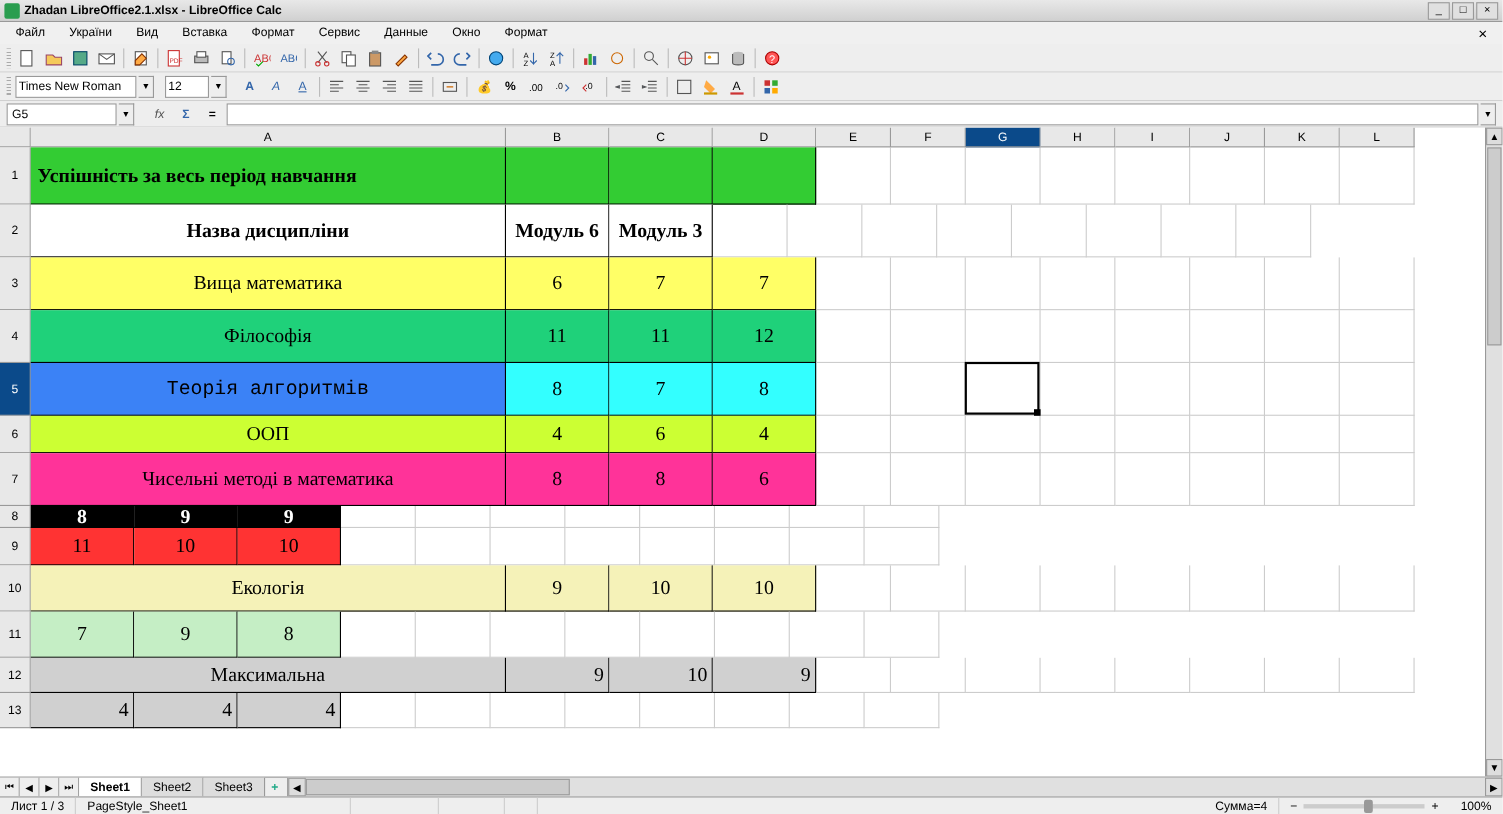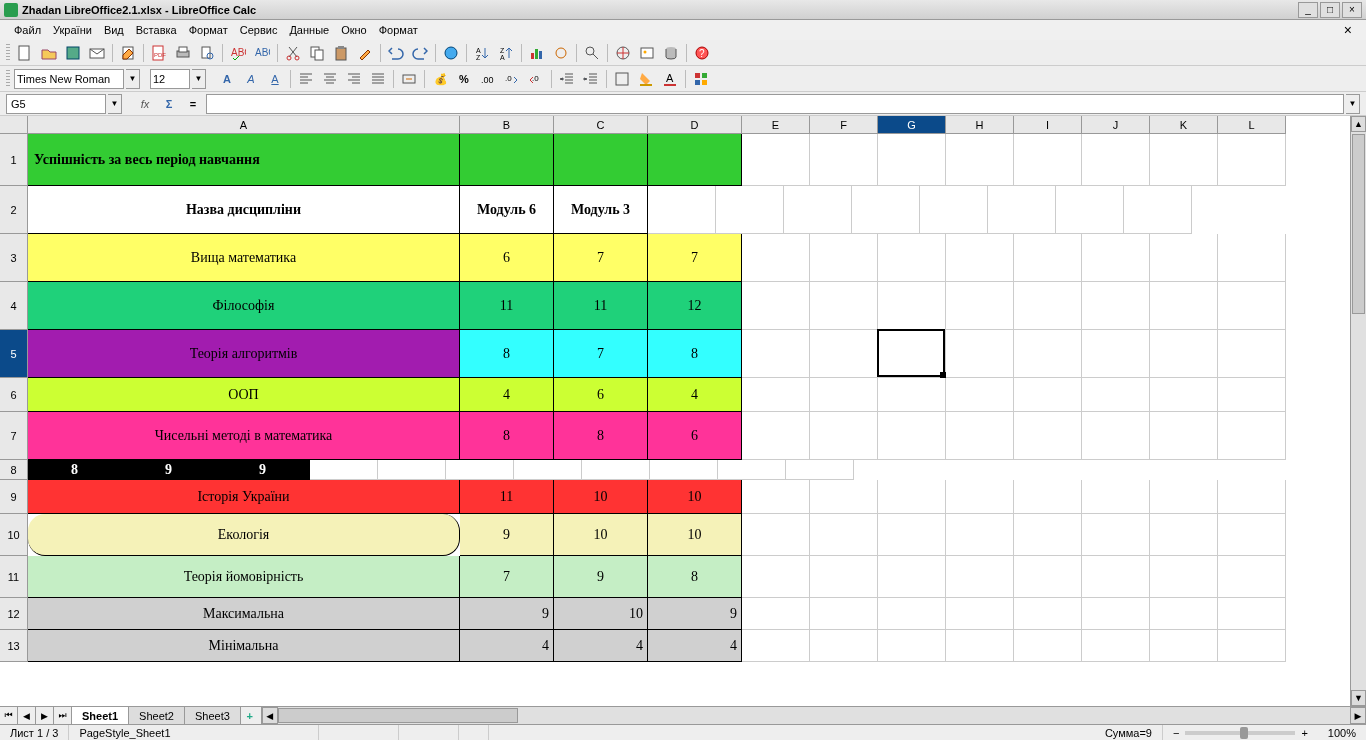--- a/index.html
+++ b/index.html
@@ -6,21 +6,21 @@
 body { font-family: Tahoma, Arial, sans-serif; font-size: 11px; background: #f0f0f0; width: 1366px; height: 740px; overflow: hidden; position: relative; }
 
 
 .titlebar { background: linear-gradient(#e8e8e8, #d0d0d0); height: 20px; display: flex; align-items: center; padding: 0 4px; border-bottom: 1px solid #999; }
 .titlebar .icon { width: 14px; height: 14px; background: #2a9d4f; margin-right: 4px; border-radius: 2px; }
 .titlebar .title { font-weight: bold; flex: 1; }
 .titlebar .winbtns { display: flex; gap: 2px; }
 .titlebar .winbtn { width: 20px; height: 16px; background: #e0e0e0; border: 1px solid #999; display: flex; align-items: center; justify-content: center; font-size: 10px; }
 
 
-.menubar { background: #f0f0f0; height: 20px; display: flex; align-items: center; padding: 0 8px; gap: 0; }
+.menubar { background: #f0f0f0; height: 20px; display: flex; align-items: center; padding: 0 8px; gap: 10px; }
 .menubar span { padding: 2px 6px; cursor: default; }
 .menubar .close { margin-left: auto; font-size: 14px; padding: 0 6px; }
 
 
 .toolbar { background: #eee; height: 26px; display: flex; align-items: center; padding: 2px 6px; gap: 2px; border-bottom: 1px solid #ccc; }
 .toolbar .grip { width: 4px; height: 18px; background: repeating-linear-gradient(to bottom, #aaa 0 1px, transparent 1px 3px); margin-right: 2px; }
 .tbtn { width: 22px; height: 22px; display: flex; align-items: center; justify-content: center; border: 1px solid transparent; }
 .sep { width: 1px; height: 18px; background: #bbb; margin: 0 2px; }
 .fontname { width: 110px; height: 20px; border: 1px solid #999; background: #fff; font-size: 11px; padding: 0 2px; }
 .fontsize { width: 40px; height: 20px; border: 1px solid #999; background: #fff; font-size: 11px; padding: 0 2px; }
@@ -38,21 +38,21 @@
 .colheaders { display: flex; height: 18px; }
 .colheader { background: #e8e8e8; border-right: 1px solid #999; border-bottom: 1px solid #999; display: flex; align-items: center; justify-content: center; font-size: 11px; }
 .colheader.active { background: #0b4a8a; color: #fff; }
 .rowheaders { width: 28px; }
 .rowheader { background: #e8e8e8; border-right: 1px solid #999; border-bottom: 1px solid #999; display: flex; align-items: center; justify-content: center; font-size: 11px; }
 .rowheader.active { background: #0b4a8a; color: #fff; }
 .grid { position: relative; }
 .gridrow { display: flex; }
 .cell { border-right: 1px solid #ccc; border-bottom: 1px solid #ccc; display: flex; align-items: center; overflow: hidden; }
 
-.datacell { font-family: 'Times New Roman', serif; font-size: 14px; border-right: 1px solid #000; border-bottom: 1px solid #000; }
+.datacell { font-family: 'Times New Roman', serif; font-size: 18px; border-right: 1px solid #000; border-bottom: 1px solid #000; }
 
 
 .cursor { position: absolute; border: 2px solid #000; pointer-events: none; }
 .cursor::after { content: ''; position: absolute; right: -3px; bottom: -3px; width: 6px; height: 6px; background: #000; }
 
 
 .bottombar { position: absolute; bottom: 16px; left: 0; right: 0; height: 18px; background: #eee; display: flex; align-items: stretch; border-top: 1px solid #999; }
 .tabnav { display: flex; }
 .tabnav div { width: 18px; display: flex; align-items: center; justify-content: center; border-right: 1px solid #999; font-size: 9px; background: #eee; }
 .sheettab { padding: 0 10px; border-right: 1px solid #999; display: flex; align-items: center; background: #ddd; font-size: 11px; }
@@ -483,21 +483,21 @@
             <div class="cell" style="width: 68px; height: 48px;"></div>
             <div class="cell" style="width: 68px; height: 48px;"></div>
             <div class="cell" style="width: 68px; height: 48px;"></div>
             <div class="cell" style="width: 68px; height: 48px;"></div>
             <div class="cell" style="width: 68px; height: 48px;"></div>
             <div class="cell" style="width: 68px; height: 48px;"></div>
             <div class="cell" style="width: 68px; height: 48px;"></div>
             <div class="cell" style="width: 68px; height: 48px;"></div>
           </div>
           <div class="gridrow">
-            <div class="cell datacell" style="width: 432px; height: 48px; background: #a21caf; justify-content: center;">Теорія алгоритмів</div>
+            <div class="cell datacell" style="width: 432px; height: 48px; background: #3b82f6; justify-content: center; font-family: Liberation Mono, monospace;">Теорія алгоритмів</div>
             <div class="cell datacell" style="width: 94px; height: 48px; background: rgb(51, 255, 255); justify-content: center;">8</div>
             <div class="cell datacell" style="width: 94px; height: 48px; background: rgb(51, 255, 255); justify-content: center;">7</div>
             <div class="cell datacell" style="width: 94px; height: 48px; background: rgb(51, 255, 255); justify-content: center;">8</div>
             <div class="cell" style="width: 68px; height: 48px;"></div>
             <div class="cell" style="width: 68px; height: 48px;"></div>
             <div class="cell" style="width: 68px; height: 48px;"></div>
             <div class="cell" style="width: 68px; height: 48px;"></div>
             <div class="cell" style="width: 68px; height: 48px;"></div>
             <div class="cell" style="width: 68px; height: 48px;"></div>
             <div class="cell" style="width: 68px; height: 48px;"></div>
@@ -538,49 +538,47 @@
             <div class="cell" style="width: 68px; height: 20px;"></div>
             <div class="cell" style="width: 68px; height: 20px;"></div>
             <div class="cell" style="width: 68px; height: 20px;"></div>
             <div class="cell" style="width: 68px; height: 20px;"></div>
             <div class="cell" style="width: 68px; height: 20px;"></div>
             <div class="cell" style="width: 68px; height: 20px;"></div>
             <div class="cell" style="width: 68px; height: 20px;"></div>
             <div class="cell" style="width: 68px; height: 20px;"></div>
           </div>
           <div class="gridrow">
-            <div class="cell datacell" style="width: 432px; height: 34px; background: rgb(255, 51, 51); justify-content: center;">Історія України</div>
             <div class="cell datacell" style="width: 94px; height: 34px; background: rgb(255, 51, 51); justify-content: center;">11</div>
             <div class="cell datacell" style="width: 94px; height: 34px; background: rgb(255, 51, 51); justify-content: center;">10</div>
             <div class="cell datacell" style="width: 94px; height: 34px; background: rgb(255, 51, 51); justify-content: center;">10</div>
             <div class="cell" style="width: 68px; height: 34px;"></div>
             <div class="cell" style="width: 68px; height: 34px;"></div>
             <div class="cell" style="width: 68px; height: 34px;"></div>
             <div class="cell" style="width: 68px; height: 34px;"></div>
             <div class="cell" style="width: 68px; height: 34px;"></div>
             <div class="cell" style="width: 68px; height: 34px;"></div>
             <div class="cell" style="width: 68px; height: 34px;"></div>
             <div class="cell" style="width: 68px; height: 34px;"></div>
           </div>
           <div class="gridrow">
-            <div class="cell datacell" style="width: 432px; height: 42px; background: rgb(245, 242, 184); justify-content: center; border-radius: 17px;">Екологія</div>
+            <div class="cell datacell" style="width: 432px; height: 42px; background: rgb(245, 242, 184); justify-content: center;">Екологія</div>
             <div class="cell datacell" style="width: 94px; height: 42px; background: rgb(245, 242, 184); justify-content: center;">9</div>
             <div class="cell datacell" style="width: 94px; height: 42px; background: rgb(245, 242, 184); justify-content: center;">10</div>
             <div class="cell datacell" style="width: 94px; height: 42px; background: rgb(245, 242, 184); justify-content: center;">10</div>
             <div class="cell" style="width: 68px; height: 42px;"></div>
             <div class="cell" style="width: 68px; height: 42px;"></div>
             <div class="cell" style="width: 68px; height: 42px;"></div>
             <div class="cell" style="width: 68px; height: 42px;"></div>
             <div class="cell" style="width: 68px; height: 42px;"></div>
             <div class="cell" style="width: 68px; height: 42px;"></div>
             <div class="cell" style="width: 68px; height: 42px;"></div>
             <div class="cell" style="width: 68px; height: 42px;"></div>
           </div>
           <div class="gridrow">
-            <div class="cell datacell" style="width: 432px; height: 42px; background: rgb(197, 238, 197); justify-content: center;">Теорія йомовірність</div>
             <div class="cell datacell" style="width: 94px; height: 42px; background: rgb(197, 238, 197); justify-content: center;">7</div>
             <div class="cell datacell" style="width: 94px; height: 42px; background: rgb(197, 238, 197); justify-content: center;">9</div>
             <div class="cell datacell" style="width: 94px; height: 42px; background: rgb(197, 238, 197); justify-content: center;">8</div>
             <div class="cell" style="width: 68px; height: 42px;"></div>
             <div class="cell" style="width: 68px; height: 42px;"></div>
             <div class="cell" style="width: 68px; height: 42px;"></div>
             <div class="cell" style="width: 68px; height: 42px;"></div>
             <div class="cell" style="width: 68px; height: 42px;"></div>
             <div class="cell" style="width: 68px; height: 42px;"></div>
             <div class="cell" style="width: 68px; height: 42px;"></div>
@@ -594,21 +592,20 @@
             <div class="cell" style="width: 68px; height: 32px;"></div>
             <div class="cell" style="width: 68px; height: 32px;"></div>
             <div class="cell" style="width: 68px; height: 32px;"></div>
             <div class="cell" style="width: 68px; height: 32px;"></div>
             <div class="cell" style="width: 68px; height: 32px;"></div>
             <div class="cell" style="width: 68px; height: 32px;"></div>
             <div class="cell" style="width: 68px; height: 32px;"></div>
             <div class="cell" style="width: 68px; height: 32px;"></div>
           </div>
           <div class="gridrow">
-            <div class="cell datacell" style="width: 432px; height: 32px; background: rgb(208, 208, 208); justify-content: center;">Мінімальна</div>
             <div class="cell datacell" style="width: 94px; height: 32px; background: rgb(208, 208, 208); justify-content: flex-end; padding-right: 4px;">4</div>
             <div class="cell datacell" style="width: 94px; height: 32px; background: rgb(208, 208, 208); justify-content: flex-end; padding-right: 4px;">4</div>
             <div class="cell datacell" style="width: 94px; height: 32px; background: rgb(208, 208, 208); justify-content: flex-end; padding-right: 4px;">4</div>
             <div class="cell" style="width: 68px; height: 32px;"></div>
             <div class="cell" style="width: 68px; height: 32px;"></div>
             <div class="cell" style="width: 68px; height: 32px;"></div>
             <div class="cell" style="width: 68px; height: 32px;"></div>
             <div class="cell" style="width: 68px; height: 32px;"></div>
             <div class="cell" style="width: 68px; height: 32px;"></div>
             <div class="cell" style="width: 68px; height: 32px;"></div>
@@ -644,21 +641,21 @@
   </div>
 </div>
 
 <div class="statusbar">
   <div class="seg">Лист 1 / 3</div>
   <div class="seg" style="width:250px">PageStyle_Sheet1</div>
   <div class="seg" style="width:80px"></div>
   <div class="seg" style="width:60px"></div>
   <div class="seg" style="width:30px"></div>
   <div class="spacer"></div>
-  <div class="seg">Сумма=9</div>
+  <div class="seg">Сумма=4</div>
   <div class="seg" style="border:none;display:flex;align-items:center">
     <span>−</span>
     <div class="zoomslider">
         <div class="knob"></div>
       </div>
     <span>+</span>
   </div>
   <div class="seg" style="border:none">100%</div>
 </div>
 

